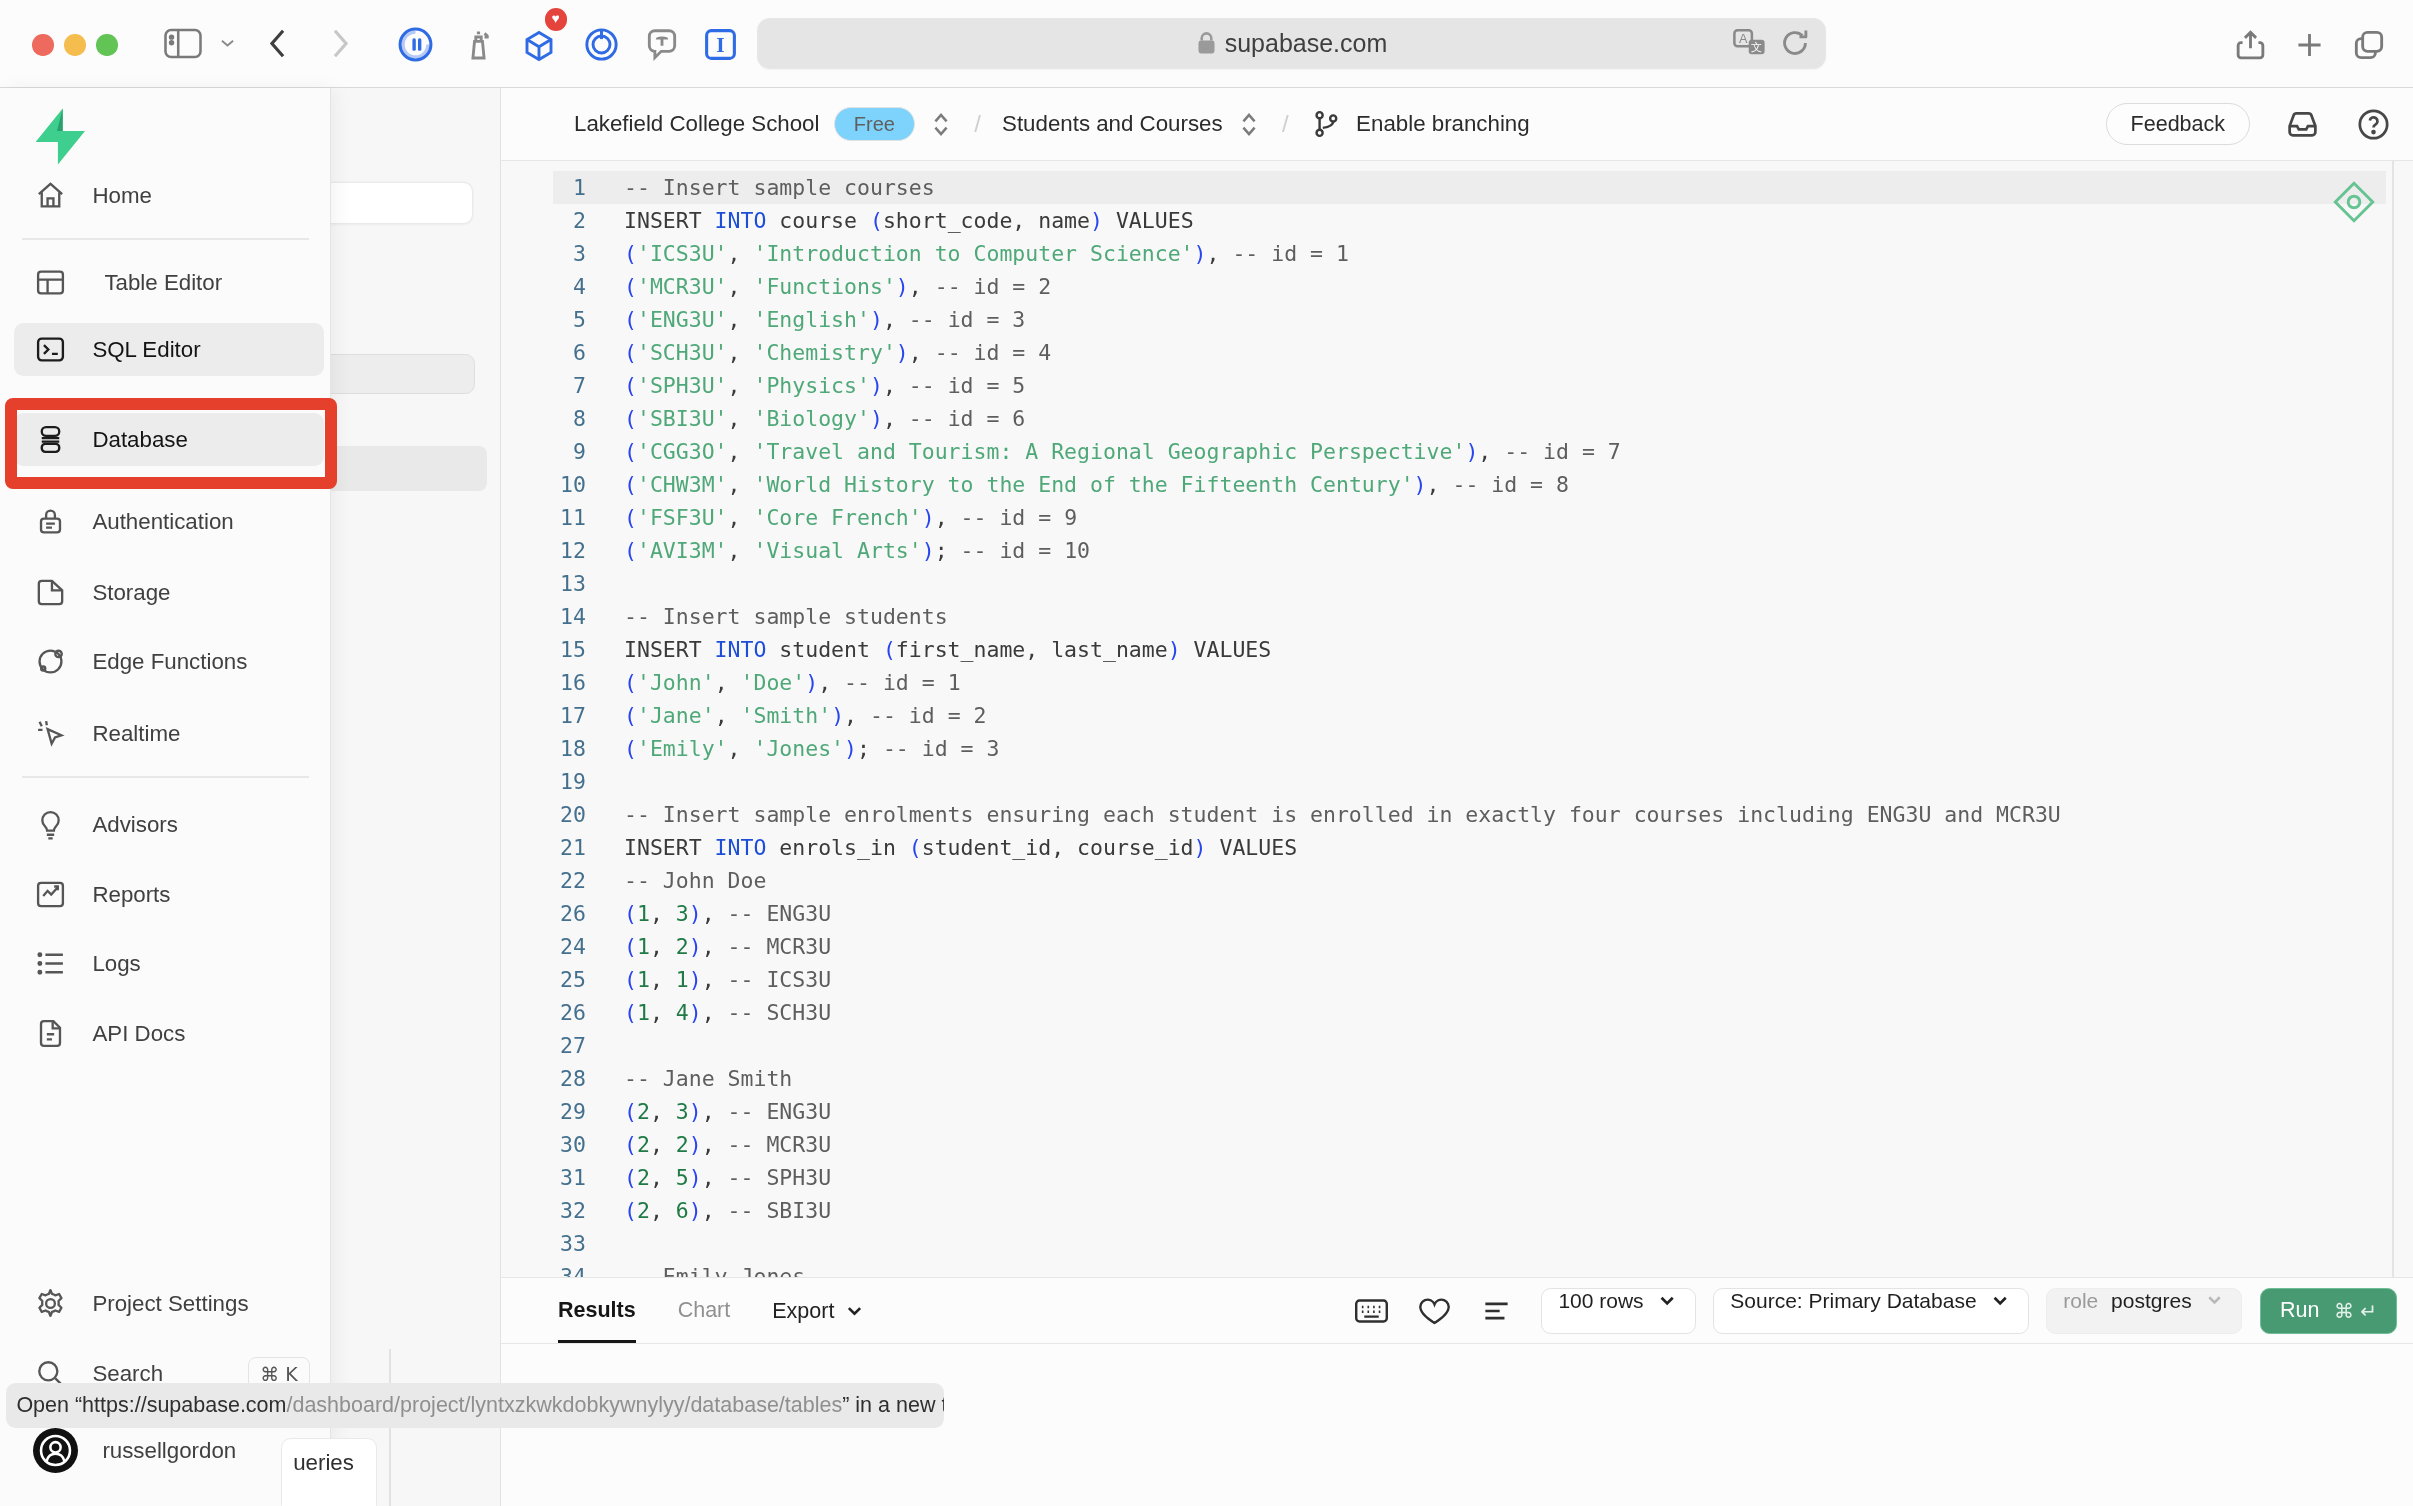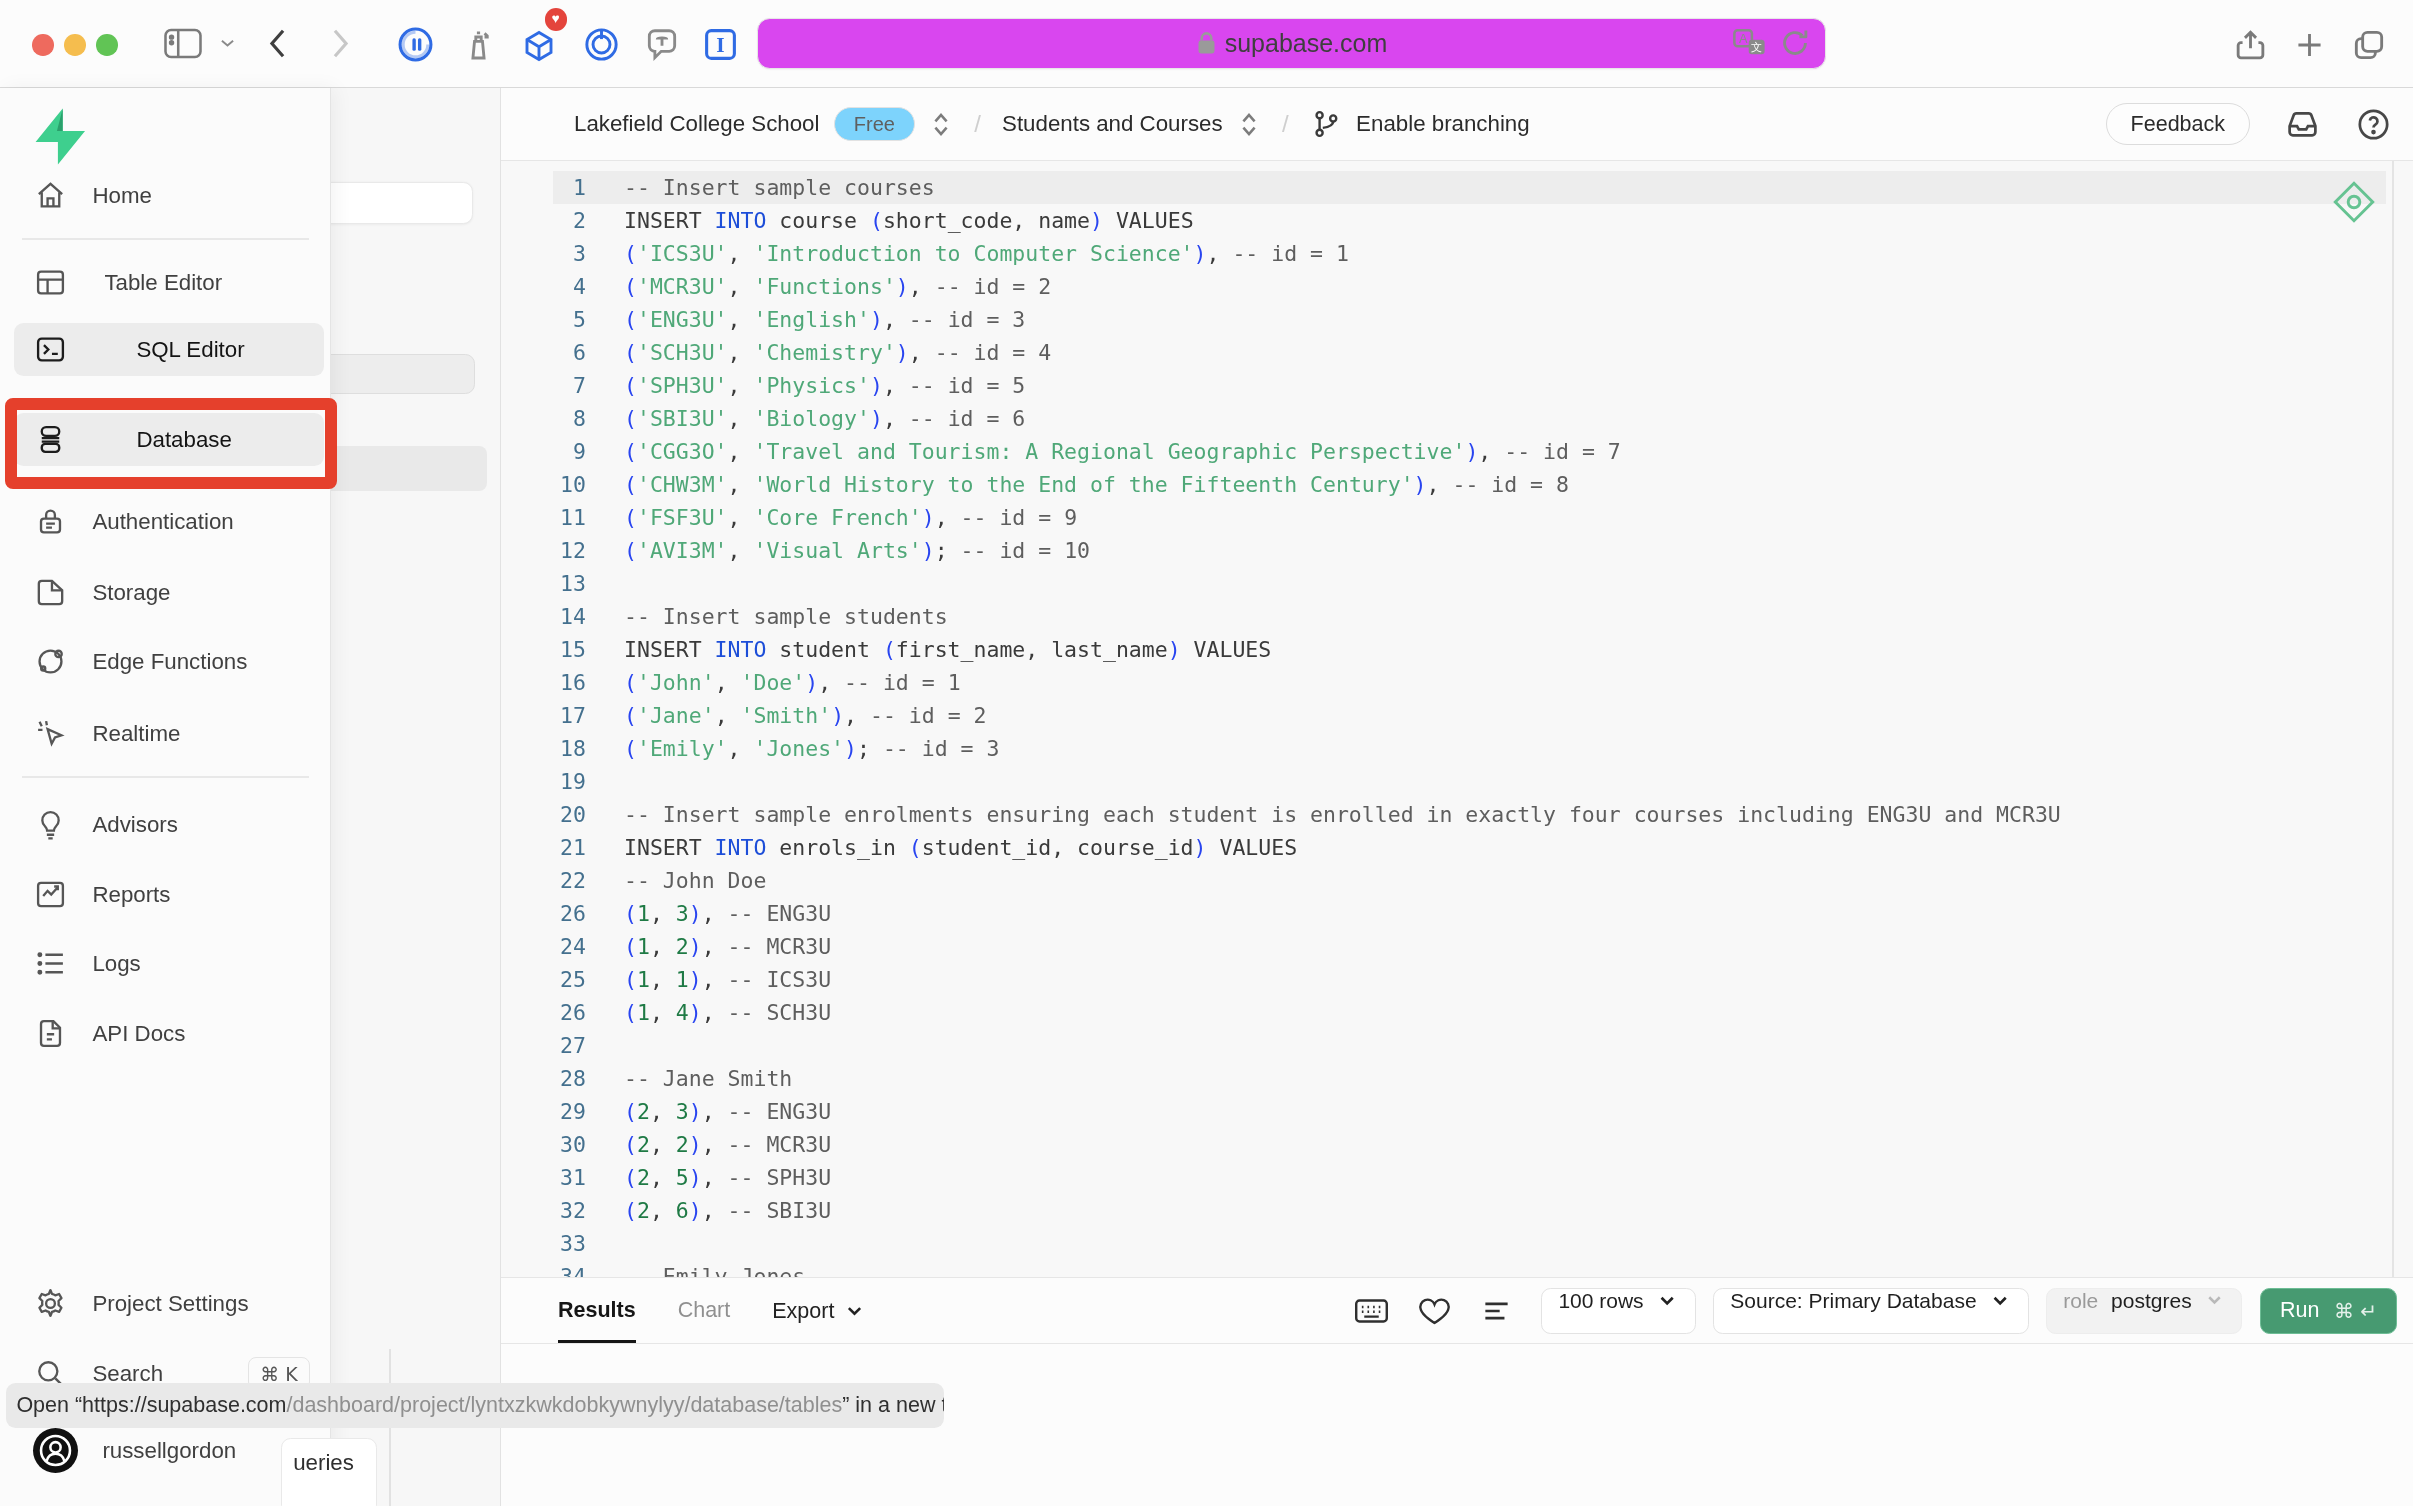--- a/index.html
+++ b/index.html
@@ -6,21 +6,21 @@
   html,body { width:2413px; height:1507px; overflow:hidden; background:#f9f9f9;
               font-family:"Liberation Sans", sans-serif; }
   .glyph { font-family:"DejaVu Sans", sans-serif; }
 
   
   #chrome { position:absolute; left:0; top:0; width:2413px; height:88px; background:#fcfcfc;
             border-bottom:1.6px solid #d9d9d9; }
   .traffic { position:absolute; top:34px; width:21.5px; height:21.5px; border-radius:50%; }
   #chrome .icnbtn { position:absolute; top:26px; }
   svg.ic { display:block; }
-  #urlbar { position:absolute; left:757px; top:17.6px; width:1069px; height:51px; background:#d946ef;
+  #urlbar { position:absolute; left:757px; top:17.6px; width:1069px; height:51px; background:#e5e5e5;
             border:1.6px solid #e7e7e7; border-radius:12.8px; box-shadow:0 0.8px 1.6px rgba(0,0,0,.04);
             display:flex; align-items:center; justify-content:center; }
   #urlbar .host { font-size:25px; color:#3f3f3f; margin-left:8px; }
   #urlbar .right-icons { position:absolute; right:14.4px; top:8px; display:flex; gap:11.2px; align-items:center; }
   .ext-badge { position:absolute; width:22.3px; height:22.3px; background:#e4443c; border-radius:50%;
                color:#fff; font-size:13.6px; line-height:22.3px; text-align:center; }
 
   
   #app { position:absolute; left:0; top:88px; width:2413px; height:1419px; }
 
@@ -84,21 +84,21 @@
                   font-size:22.3px; color:#1c1c1c; }
 
   
   #nav { position:absolute; left:0; top:0; width:331px; height:1419px; background:#fbfbfb;
          border-right:1.6px solid #e4e4e4; box-shadow:4.8px 0 19px rgba(0,0,0,.05); z-index:10; }
   #nav-logo { position:absolute; left:30px; top:17.6px; }
   .nav-item { position:absolute; left:14.4px; width:310px; height:53px; display:flex; align-items:center;
               gap:24px; padding-left:19px; border-radius:9.6px; }
   .nav-item.active { background:#ececec; }
   .nav-item .lbl { font-size:22.3px; color:#404040; }
-  .nav-item.active .lbl { color:#141414;margin-left:44px; }
+  .nav-item.active .lbl { color:#141414; }
   .nav-divider { position:absolute; left:22.3px; width:287px; height:1.6px; background:#e8e8e8; }
   #red-box { position:absolute; left:4.8px; top:310px; width:332px; height:91px; border:12px solid #e5402c;
              border-radius:8px; z-index:12; }
   #shortcut-badge { margin-left:auto; margin-right:14.4px; border:1.6px solid #e4e4e4; background:#fbfbfb;
                     border-radius:8px; font-size:19px; color:#555; padding:4.8px 11.2px; }
   #avatar { width:45px; height:45px; border-radius:50%; background:#111; position:relative; flex:none; }
 
   
   #ueries-pill { position:absolute; left:281px; top:1350px; width:96px; height:77px; background:#ffffff;
                  border:1.6px solid #e9e9e9; border-radius:9.6px; z-index:20; font-size:22.3px; color:#2f2f2f;

